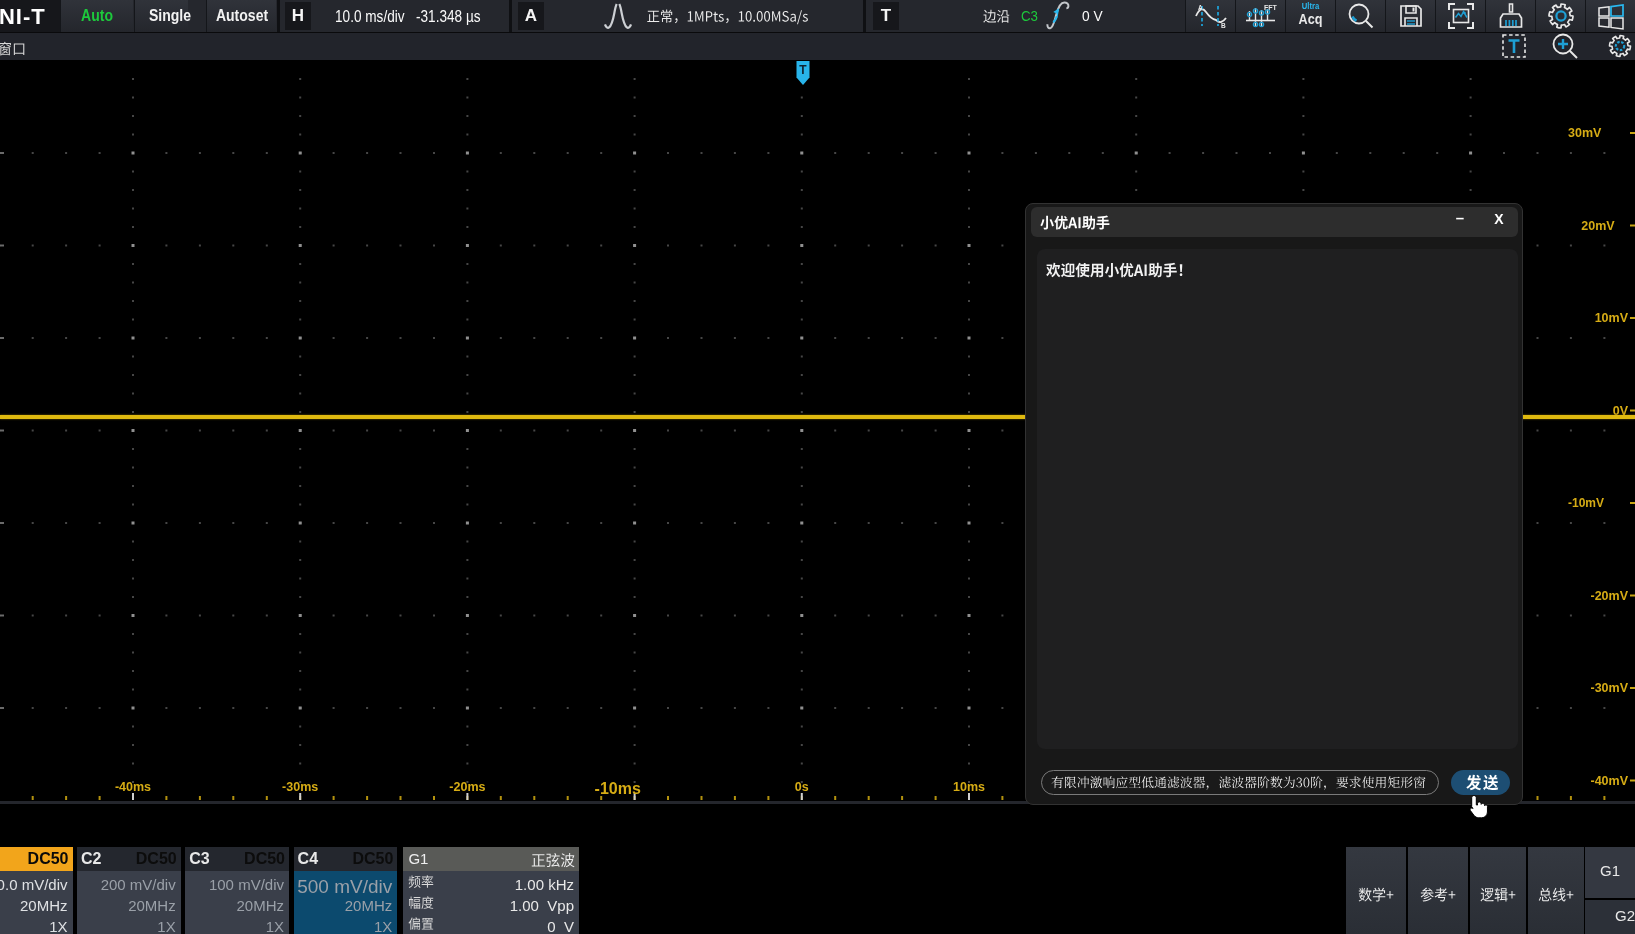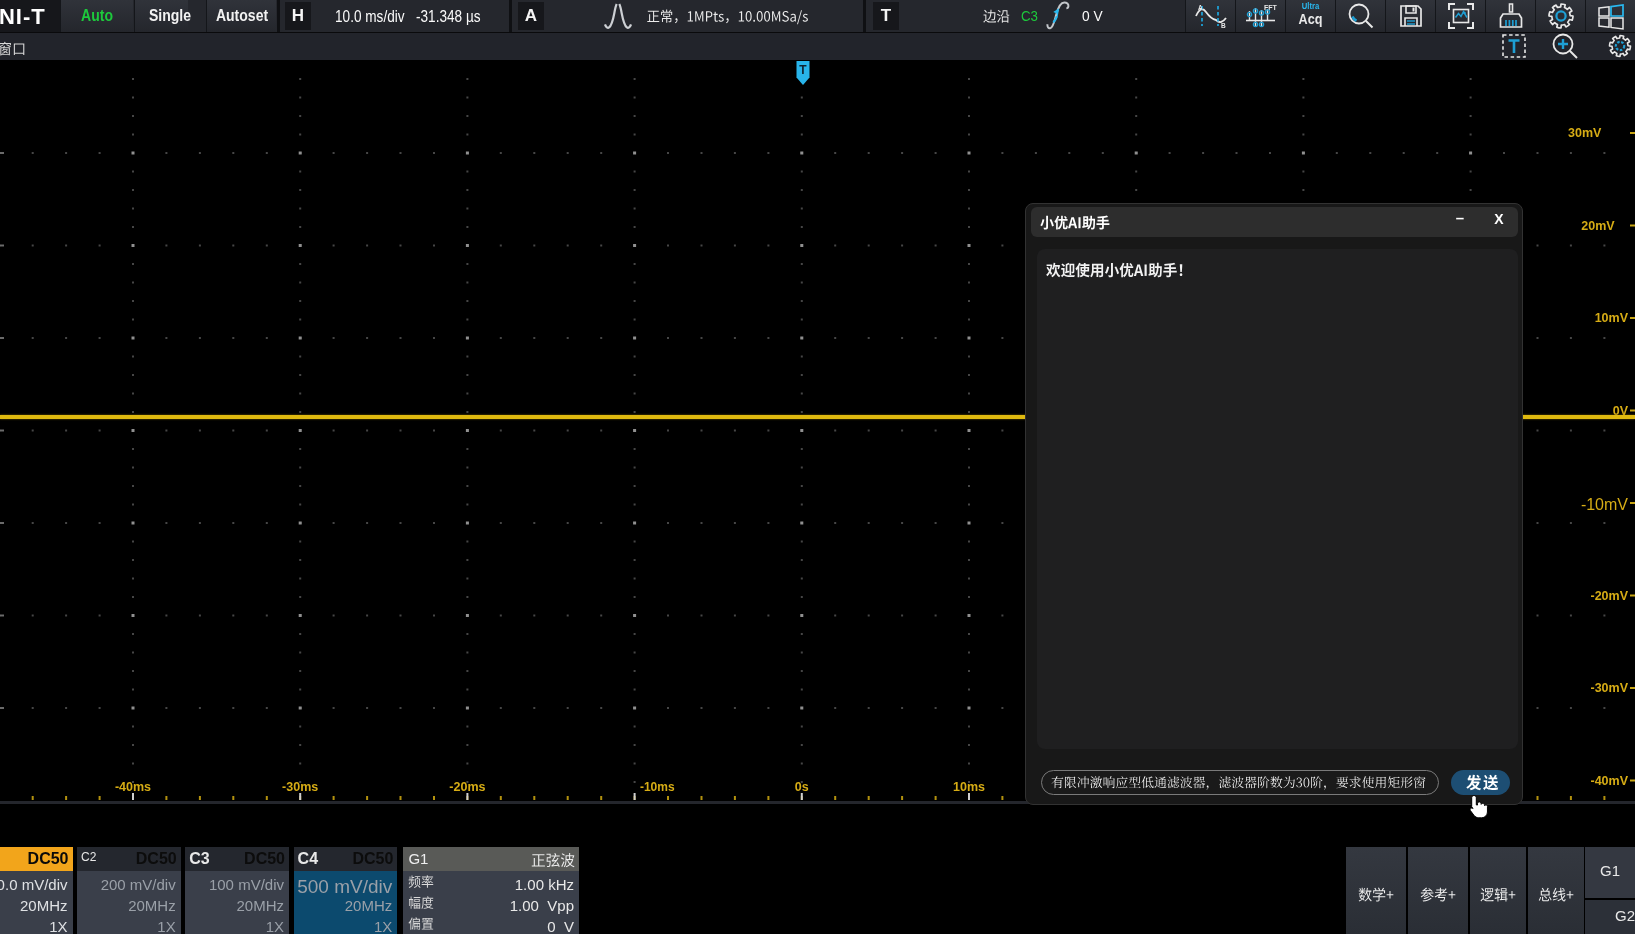--- a/index.html
+++ b/index.html
@@ -1008,28 +1008,28 @@
       <rect x="1630" y="409.5" width="5" height="2" fill="#c8a513"></rect>
       <rect x="1630" y="502.0" width="5" height="2" fill="#c8a513"></rect>
       <rect x="1630" y="594.5" width="5" height="2" fill="#c8a513"></rect>
       <rect x="1630" y="687.0" width="5" height="2" fill="#c8a513"></rect>
       <rect x="1630" y="779.5" width="5" height="2" fill="#c8a513"></rect>
     </svg>
 <div class="abs" style="right:7px;top:126.0px;width:60px;font-size:12.5px;font-weight:bold;color:#d6ac15">30mV</div>
     <div class="abs" style="right:7px;top:218.5px;width:60px;text-align:center;font-size:12.5px;font-weight:bold;color:#d6ac15">20mV</div>
     <div class="abs" style="right:7px;top:311.0px;width:60px;text-align:right;font-size:12.5px;font-weight:bold;color:#d6ac15">10mV</div>
     <div class="abs" style="right:7px;top:403.5px;width:60px;text-align:right;font-size:12.5px;font-weight:bold;color:#d6ac15">0V</div>
-    <div class="abs" style="right:7px;top:496.0px;width:60px;text-align:right;font-size:16px;font-weight:normal;color:#d6ac15">-10mV</div>
+    <div class="abs" style="right:7px;top:496.0px;width:60px;font-size:12px;font-weight:bold;color:#d6ac15">-10mV</div>
     <div class="abs" style="right:7px;top:588.5px;width:60px;text-align:right;font-size:12.5px;font-weight:bold;color:#d6ac15">-20mV</div>
     <div class="abs" style="right:7px;top:681.0px;width:60px;text-align:right;font-size:12.5px;font-weight:bold;color:#d6ac15">-30mV</div>
     <div class="abs" style="right:7px;top:773.5px;width:60px;text-align:right;font-size:12.5px;font-weight:bold;color:#d6ac15">-40mV</div>
 <div class="abs" style="left:93.0px;top:780px;width:80px;text-align:center;font-size:12.5px;font-weight:bold;color:#d6ac15">-40ms</div>
     <div class="abs" style="left:260.2px;top:780px;width:80px;text-align:center;font-size:12.5px;font-weight:bold;color:#d6ac15">-30ms</div>
     <div class="abs" style="left:427.4px;top:780px;width:80px;text-align:center;font-size:12.5px;font-weight:bold;color:#d6ac15">-20ms</div>
-    <div class="abs" style="left:594.6px;top:780px;width:80px;text-align:right;font-size:12px;font-weight:bold;color:#d6ac15">-10ms</div>
+    <div class="abs" style="left:594.6px;top:780px;width:80px;text-align:left;font-size:16px;font-weight:bold;color:#d6ac15">-10ms</div>
     <div class="abs" style="left:761.8px;top:780px;width:80px;text-align:center;font-size:12.5px;font-weight:bold;color:#d6ac15">0s</div>
     <div class="abs" style="left:929.0px;top:780px;width:80px;text-align:center;font-size:12.5px;font-weight:bold;color:#d6ac15">10ms</div>
 <div class="abs" style="left:0;top:801px;width:1635px;height:3px;background:#24262c"></div>
 <div class="abs" style="left:0;top:415px;width:1635px;height:4px;background:#dfb90f;box-shadow:0 0 2px #8a7000"></div>
 <svg width="14" height="25" viewBox="0 0 14 25" style="position:absolute;left:796px;top:61px">
 <path d="M0.5 0 h13 v16.5 l-6.5 7.5 -6.5 -7.5 z" fill="#28b4ea"></path>
 <text x="7" y="13" text-anchor="middle" fill="#102330" font-size="12" font-weight="bold" font-family="Liberation Sans">T</text>
     </svg>
 
 <div class="abs" style="left:1025px;top:203px;width:498px;height:602px;background:#181818;border:1px solid #323232;border-radius:8px">
@@ -1116,21 +1116,21 @@
 <div class="abs" style="left:0;top:847px;width:72.5px;height:87px;background:#3a3f4a">
   <div class="abs" style="left:0;top:0;width:100%;height:23.5px;background:#f2a51b">
     <div class="abs" style="right:4px;top:3px;font-size:16px;font-weight:bold;color:#0a0a0a">DC50</div>
       </div>
   <div class="abs" style="right:5px;top:29px;font-size:15px;color:#dfe1e4;white-space:nowrap">50.0 mV/div</div>
   <div class="abs" style="right:5px;top:50px;font-size:15px;color:#dfe1e4">20MHz</div>
   <div class="abs" style="right:5px;top:71px;font-size:15px;color:#dfe1e4">1X</div>
 </div>
 <div class="abs" style="left:77px;top:847px;width:103.7px;height:87px;background:#3a3f4a">
   <div class="abs" style="left:0;top:0;width:100%;height:23.5px;background:#24272e">
-    <div class="abs" style="left:4px;top:3px;font-size:12px;font-weight:normal;color:#e8e8e8">C2</div>
+    <div class="abs" style="left:4px;top:3px;font-size:16px;font-weight:bold;color:#e8e8e8">C2</div>
     <div class="abs" style="right:4px;top:3px;font-size:16px;font-weight:bold;color:#0c0c0c">DC50</div>
       </div>
   <div class="abs" style="right:5px;top:29px;font-size:15px;color:#9aa0a8;white-space:nowrap">200 mV/div</div>
   <div class="abs" style="right:5px;top:50px;font-size:15px;color:#9aa0a8">20MHz</div>
   <div class="abs" style="right:5px;top:71px;font-size:15px;color:#9aa0a8">1X</div>
 </div>
 <div class="abs" style="left:185.3px;top:847px;width:103.7px;height:87px;background:#3a3f4a">
   <div class="abs" style="left:0;top:0;width:100%;height:23.5px;background:#24272e">
     <div class="abs" style="left:4px;top:3px;font-size:16px;font-weight:bold;color:#e8e8e8">C3</div>
     <div class="abs" style="right:4px;top:3px;font-size:16px;font-weight:bold;color:#0c0c0c">DC50</div>

